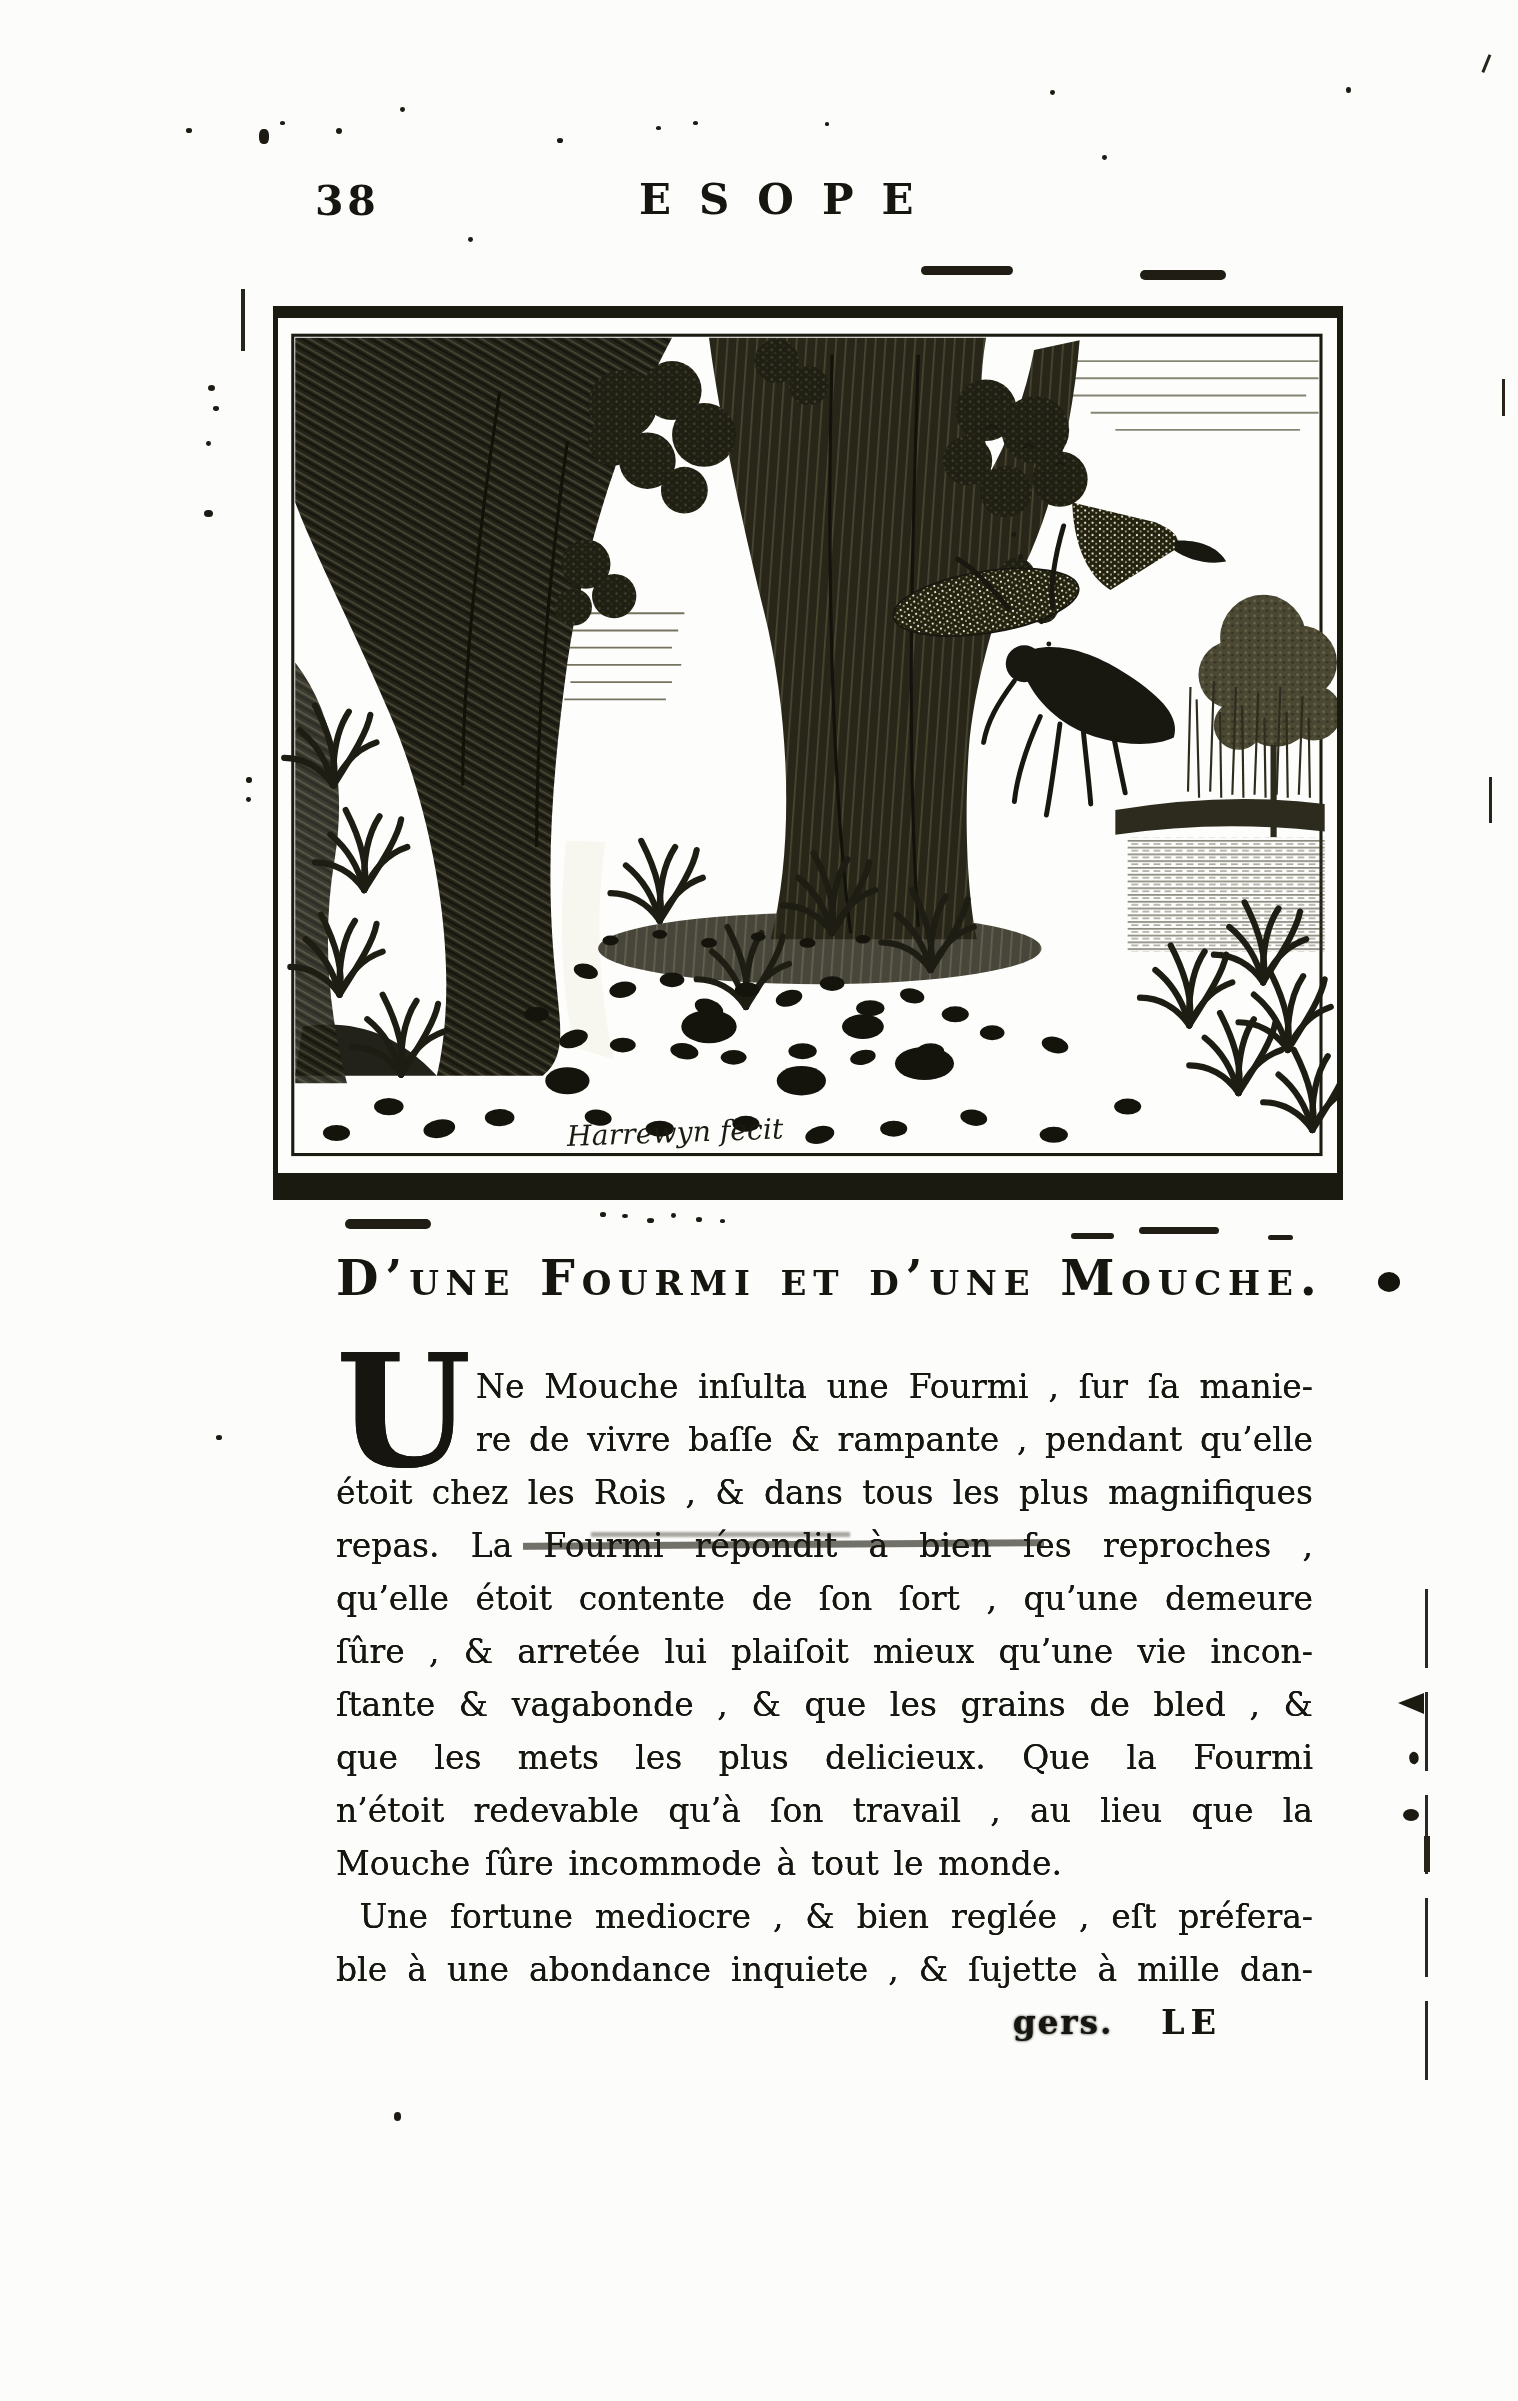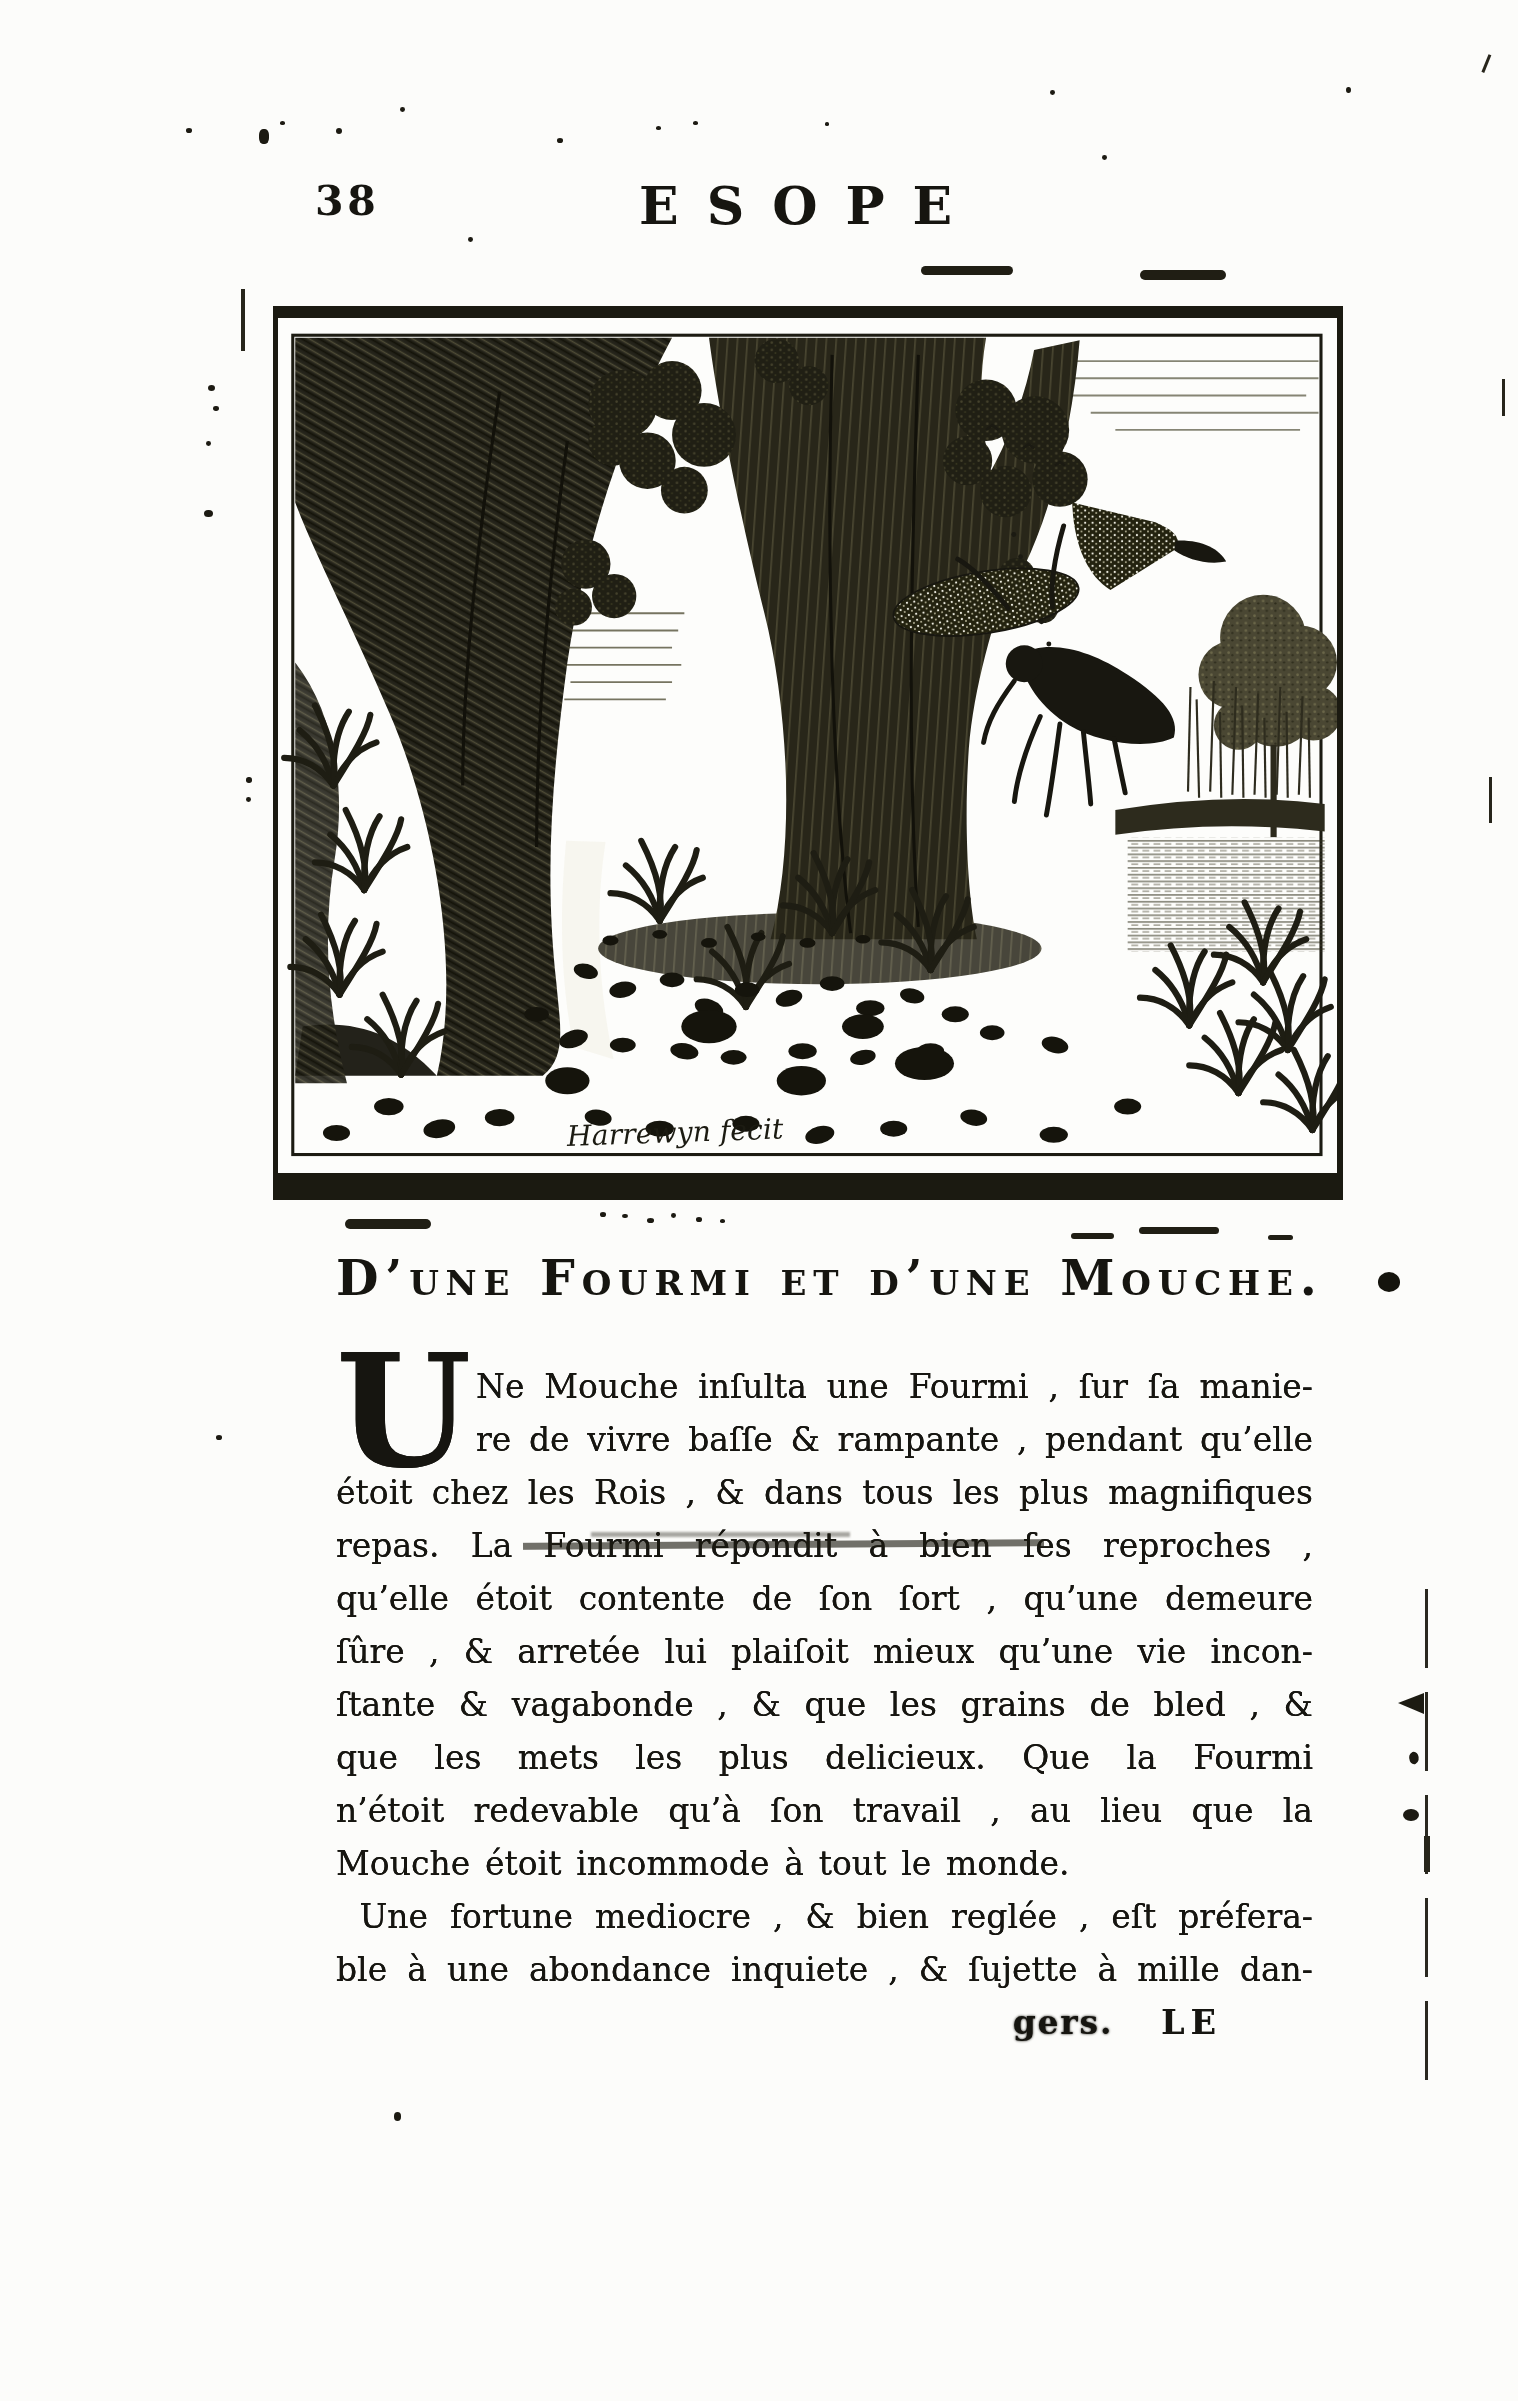--- a/index.html
+++ b/index.html
@@ -3,21 +3,21 @@
 <meta charset="utf-8">
 <style>
   html,body{margin:0;padding:0;background:#e9e9e6;}
   .page{
     position:relative;width:1518px;height:2401px;margin:0 auto;
     background:#fcfcfa;color:#161510;overflow:hidden;
     font-family:"DejaVu Serif","Liberation Serif",serif;
   }
   
   .page-number{position:absolute;left:315px;top:177px;font-size:41px;font-weight:bold;letter-spacing:3.7px;}
-  .running-title{position:absolute;left:639px;top:175px;font-size:52px;font-weight:bold;letter-spacing:28px;}
+  .running-title{position:absolute;left:639px;top:175px;font-size:42px;font-weight:bold;letter-spacing:28px;}
   
   .engraving{
     position:absolute;left:273px;top:306px;width:1070px;height:894px;box-sizing:border-box;
     border-style:solid;border-color:#1b1a11;border-width:12.3px 6.8px 27px 5.5px;background:#fdfdfb;
   }
   .engraving svg{display:block;width:100%;height:100%;}
   
   .fable-title{
     position:absolute;left:336px;top:1249px;width:977px;text-align:center;
     font-size:49px;font-weight:bold;font-variant-caps:small-caps;letter-spacing:6.8px;white-space:nowrap;
@@ -293,21 +293,21 @@
       <span class="dropcap">U</span>
       <div class="line">Ne Mouche inſulta une Fourmi , ſur ſa manie-</div>
       <div class="line">re de vivre baſſe &amp; rampante ,  pendant qu’elle</div>
       <div class="line">étoit chez les Rois ,  &amp; dans tous les plus magnifiques</div>
       <div class="line">repas.  La  Fourmi  répondit  à  bien  ſes reproches ,</div>
       <div class="line">qu’elle étoit contente de ſon ſort ,  qu’une demeure</div>
       <div class="line">ſûre ,  &amp;  arretée lui plaiſoit mieux qu’une vie incon-</div>
       <div class="line">ſtante  &amp;  vagabonde ,  &amp;  que  les  grains de  bled ,  &amp;</div>
       <div class="line">que  les  mets  les  plus  delicieux.  Que  la  Fourmi</div>
       <div class="line">n’étoit redevable qu’à  ſon travail ,  au  lieu  que  la</div>
-      <div class="line flush-last">Mouche étoit incommode à tout le monde.</div>
+      <div class="line flush-last">Mouche ſûre incommode à tout le monde.</div>
     </div>
     <div>
       <div class="line indent">Une fortune mediocre , &amp; bien reglée , eſt préfera-</div>
       <div class="line">ble à une abondance inquiete ,  &amp; ſujette à mille dan-</div>
       <div class="last-row">
         <span class="gers">gers.</span>
         <span class="catchword">LE</span>
       </div>
     </div>
   </div>

